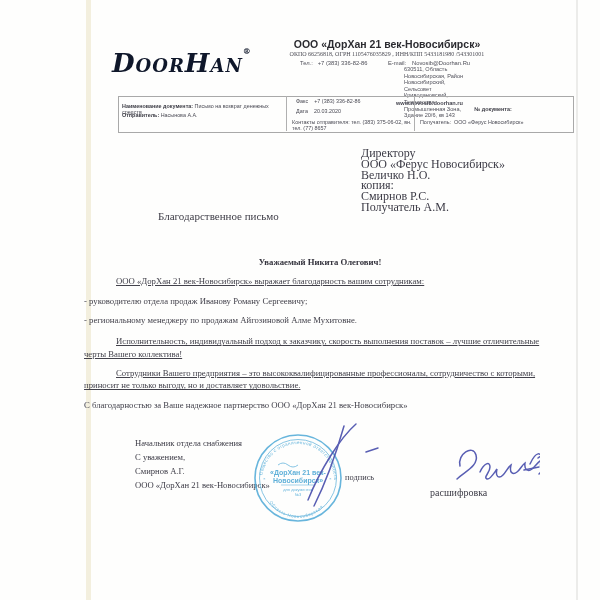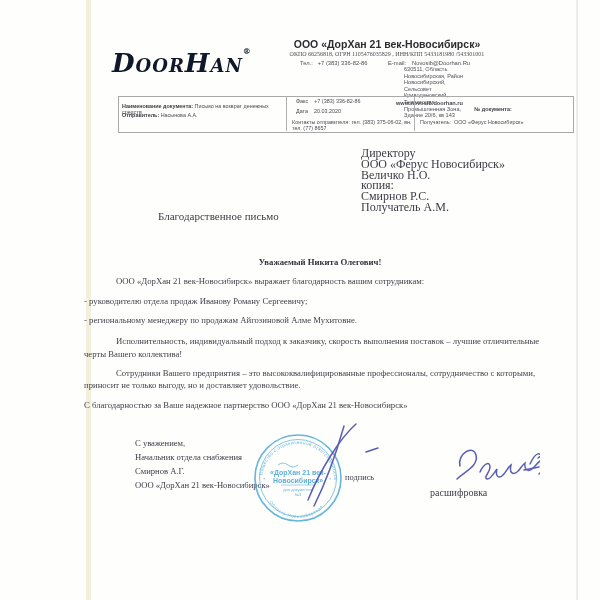--- a/index.html
+++ b/index.html
@@ -28,21 +28,21 @@
   .vline{top:96px;width:1px;height:35px;background:#b0b0b0;}
   .tiny{font-family:"Liberation Sans",sans-serif;font-size:5.4px;color:#4a4a54;}
   .tiny b{color:#3c3c45;}
   
   .addressee{left:361px;top:148px;width:150px;font-size:12px;line-height:10.8px;color:#3c3b46;}
   .doc-type{left:158px;top:210px;font-size:11px;color:#3e3d47;}
   
   .body-flow{left:84px;top:256px;width:472px;font-size:8.7px;line-height:1.42;color:#42414b;text-align:left;}
   .salutation{text-align:center;font-weight:bold;margin:0 0 14px 0;color:#33323c;}
   .body-flow p{margin:0 0 7px 0;}
-  .indent{text-indent:32px;}
+  .indent{text-indent:32px;text-decoration:underline;}
   
   .sig-block{left:135px;top:436px;font-size:8.6px;line-height:14px;color:#3c3b46;}
   .label-sign{left:345px;top:473px;font-size:8.4px;color:#3c3b46;}
   .label-decode{left:430px;top:487px;font-size:10px;color:#3c3b46;}
   .stamp-svg{left:248px;top:428px;}
   .ink-svg{left:290px;top:408px;}
 </style>
 </head>
 <body>
 
@@ -123,22 +123,22 @@
     <p class="salutation">Уважаемый Никита Олегович!</p>
     <p class="indent">ООО «ДорХан 21 век-Новосибирск» выражает благодарность вашим сотрудникам:</p>
     <p>- руководителю отдела продаж Иванову Роману Сергеевичу;</p>
     <p style="margin-bottom:9px;">- региональному менеджеру по продажам Айгозиновой Алме Мухитовне.</p>
     <p class="indent">Исполнительность, индивидуальный подход к заказчику, скорость выполнения поставок – лучшие отличительные черты Вашего коллектива!</p>
     <p class="indent">Сотрудники Вашего предприятия – это высококвалифицированные профессионалы, сотрудничество с которыми, приносит не только выгоду, но и доставляет удовольствие.</p>
     <p style="margin-top:3px;">С благодарностью за Ваше надежное партнерство ООО «ДорХан 21 век-Новосибирск»</p>
   </div>
 
   <div class="abs sig-block">
+    <div>Начальник отдела снабжения</div>
     <div>С уважением,</div>
-    <div>Начальник отдела снабжения</div>
     <div>Смирнов А.Г.</div>
     <div>ООО «ДорХан 21 век-Новосибирск»</div>
   </div>
 
   <svg class="abs stamp-svg" width="100" height="100" viewBox="0 0 100 100" style="opacity:.88;">
     <g fill="none" stroke="#54acd8">
       <circle cx="50" cy="50" r="43" stroke-width="1.6"></circle>
       <circle cx="50" cy="50" r="38.5" stroke-width="0.8"></circle>
       <path d="M30 37 q5 -4 10 0 q5 4 10 0" stroke-width="0.8"></path>
       <path d="M33 57 h34" stroke-width="0.6"></path>

